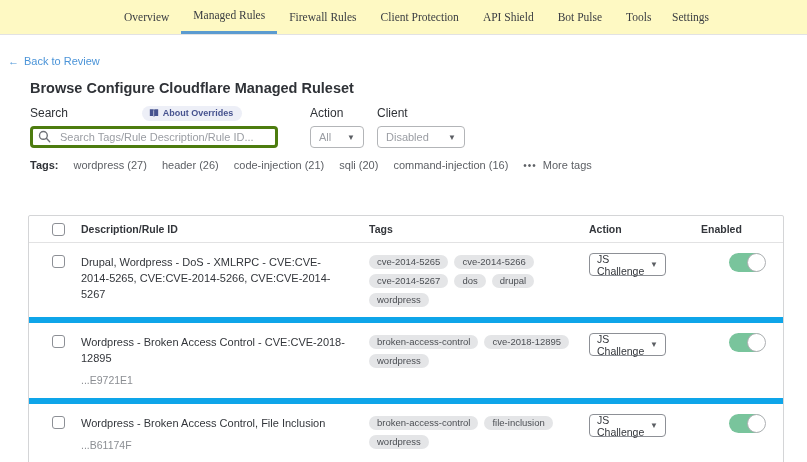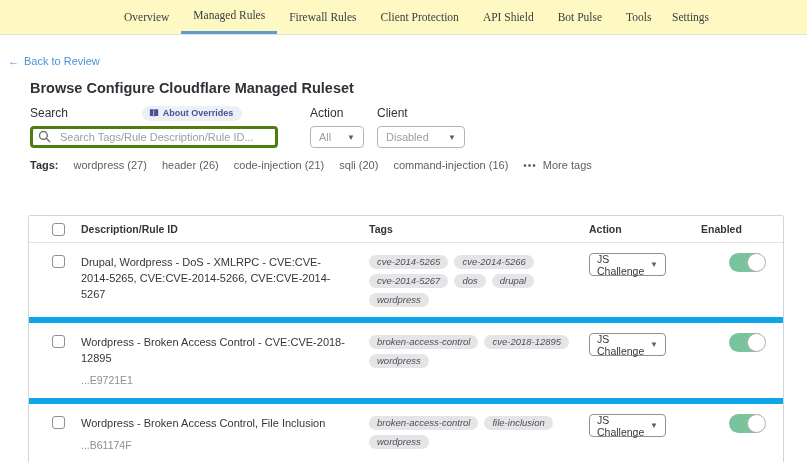--- a/index.html
+++ b/index.html
@@ -64,21 +64,21 @@
   .cb { width:13px; height:13px; border:1px solid #8d9096; border-radius:3px;
     background:#fff; margin-left:23px; cursor:pointer; }
   .thead .cb { margin-top:0; }
   .trow .cell-cb { padding-top:12px; }
   .thead .cell-cb { padding-top:0; }
   .cell-desc { padding:12px 20px 10px 0; font-size:11px; line-height:1.45; }
   .ruleid { color:#8b8e93; margin-top:6px; font-size:10.5px; }
   .cell-tags { padding:12px 18px 10px 0; display:flex; flex-wrap:wrap;
     gap:5px 6px; align-content:flex-start; }
   .pill { background:#e4e5e7; color:#4c4f54; border-radius:8px; padding:1px 8px 2px;
-    font-size:9.5px; white-space:nowrap;font-style:italic; }
+    font-size:9.5px; white-space:nowrap; }
   .cell-action { padding-top:10px; }
   .action-select { width:77px; height:23px; border:1px solid #8d9096; border-radius:4px;
     background:#fff; display:flex; align-items:center; justify-content:space-between;
     padding:0 7px; font-size:10.5px; color:#33363b; cursor:pointer; }
   .action-select .caret { color:#5b5e63; font-size:8px; }
   .cell-enabled { padding-top:10px; padding-left:28px; }
   .toggle { width:36px; height:19px; border-radius:10px; background:var(--toggle);
     position:relative; cursor:pointer; }
   .toggle .knob { position:absolute; right:-1px; top:0; width:19px; height:19px;
     border-radius:50%; background:#fff; border:1px solid #aeb0b3; }

